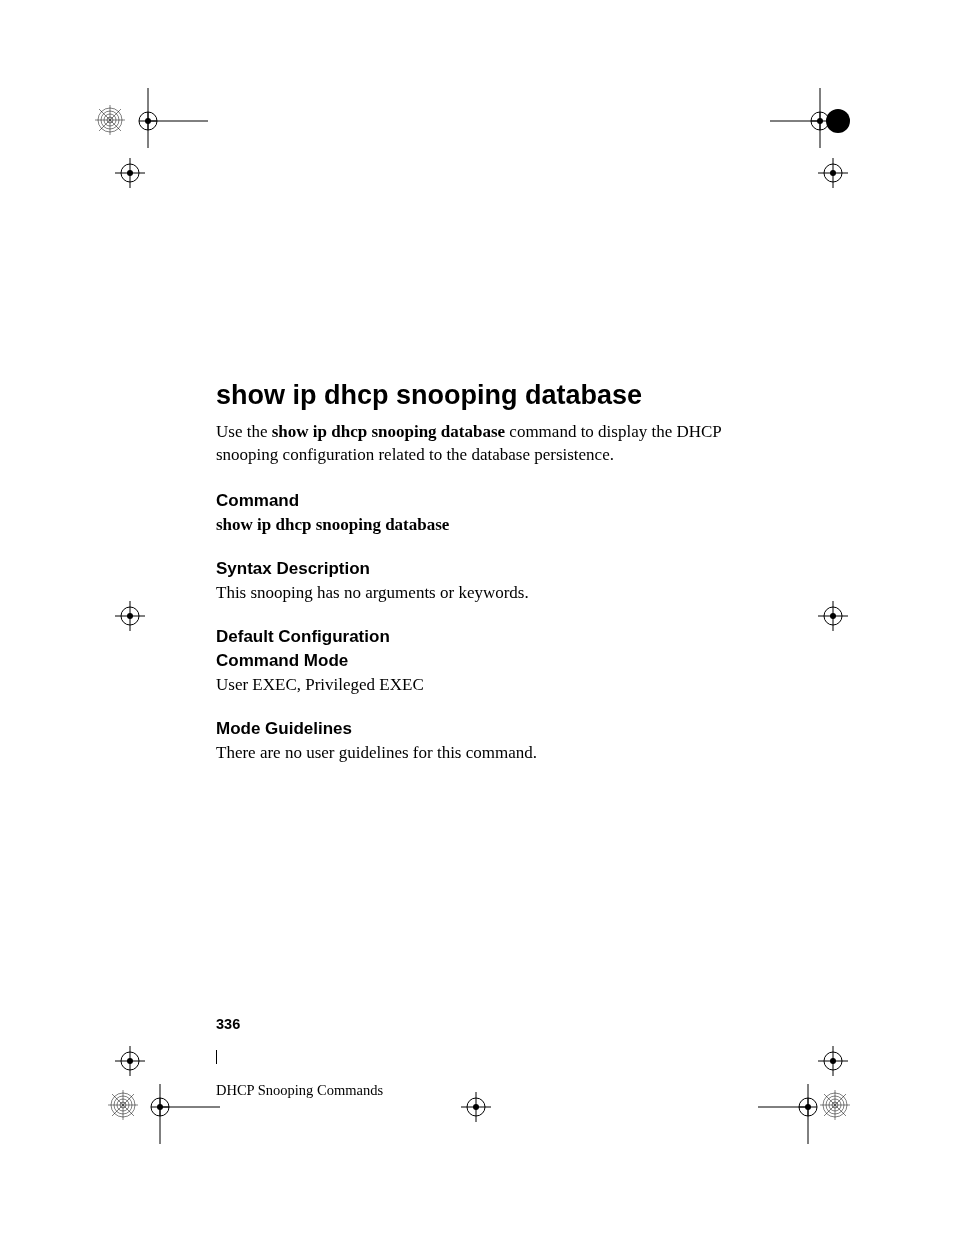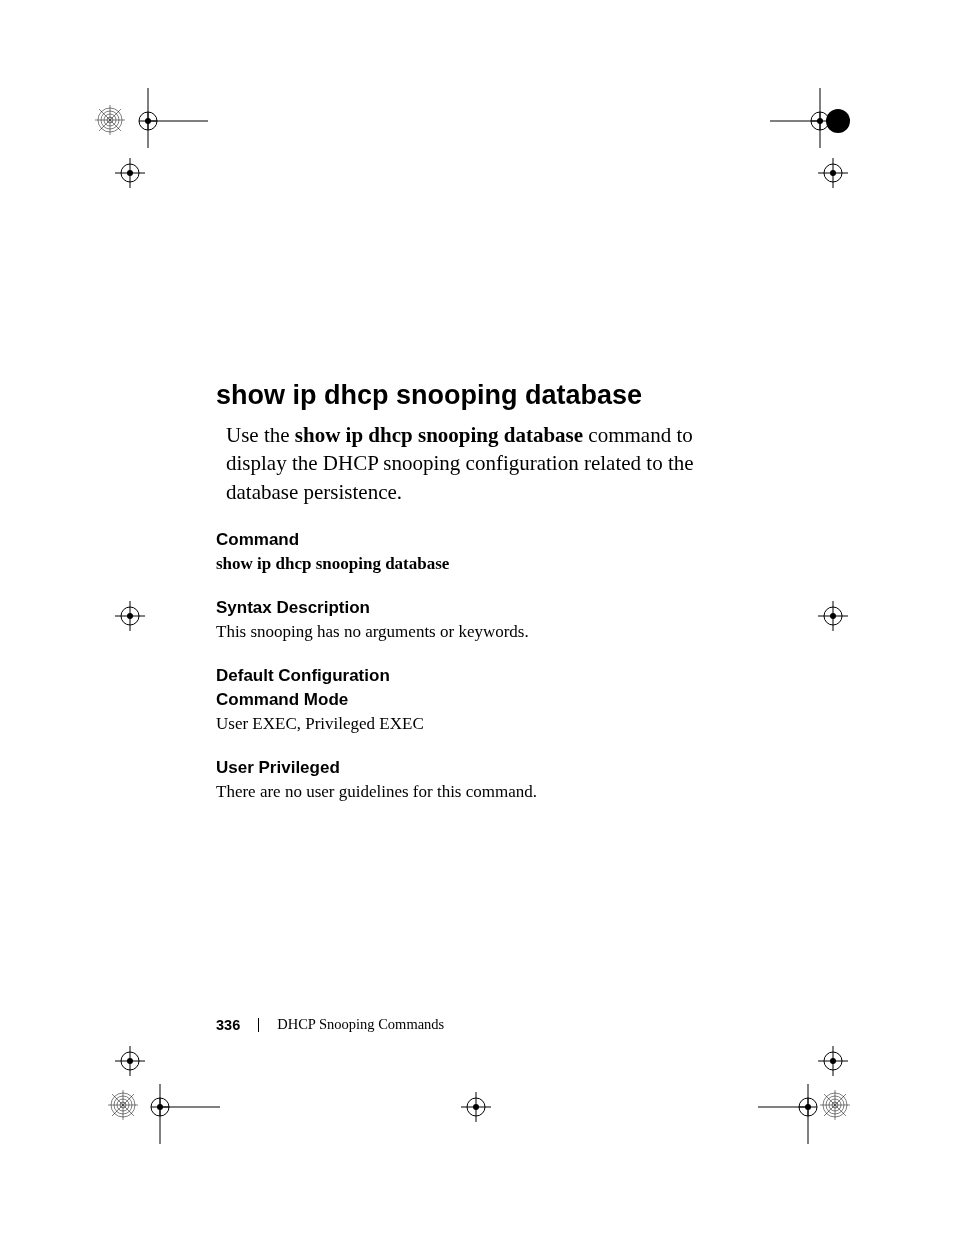--- a/index.html
+++ b/index.html
@@ -26,23 +26,23 @@
     width: 520px;
   }
   h1.cmd-title {
     font-family: "Trebuchet MS", "Helvetica Neue", Arial, sans-serif;
     font-weight: 700;
     font-size: 27px;
     letter-spacing: 0px;
     margin: 0 0 10px 0;
   }
   p.intro {
-    font-size: 21px;
+    font-size: 17px;
     line-height: 1.35;
-    margin: 0 0 24px 10px;
+    margin: 0 0 24px 0;
     font-family: Georgia, 'Times New Roman', serif;
   }
   p.intro .bold {
     font-weight: 700;
   }
   h2.section {
     font-family: "Trebuchet MS", "Helvetica Neue", Arial, sans-serif;
     font-weight: 700;
     font-size: 17px;
     margin: 0 0 4px 0;
@@ -58,23 +58,24 @@
     font-size: 17px;
     margin: 0 0 24px 0;
   }
   .footer {
     position: absolute;
     left: 216px;
     top: 1016px;
     width: 520px;
     font-size: 14.5px;
     display: flex;
-    align-items: center;
+    align-items: flex-start;
     gap: 18px;
     font-family: Georgia, 'Times New Roman', serif;
+    flex-direction: column;
   }
   .footer .pnum {
     font-weight: 700;
     font-family: "Trebuchet MS", Arial, sans-serif;
   }
   .footer .divider {
     width: 1px;
     height: 14px;
     background: #000;
     display: inline-block;
@@ -281,21 +282,21 @@
     <p class="syntax-line">show ip dhcp snooping database</p>
 
     <h2 class="section">Syntax Description</h2>
     <p class="body">This snooping has no arguments or keywords.</p>
 
     <h2 class="section">Default Configuration</h2>
 
     <h2 class="section">Command Mode</h2>
     <p class="body">User EXEC, Privileged EXEC</p>
 
-    <h2 class="section">User Privileged</h2>
+    <h2 class="section">Mode Guidelines</h2>
     <p class="body">There are no user guidelines for this command.</p>
 
   </div>
 
   <div class="footer">
     <span class="pnum">336</span>
     <span class="divider"></span>
     <span class="section-name">DHCP Snooping Commands</span>
   </div>
 

